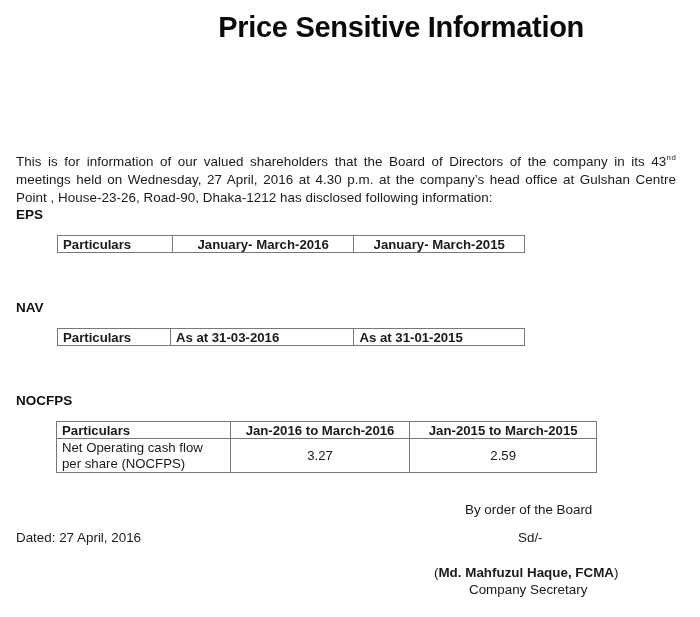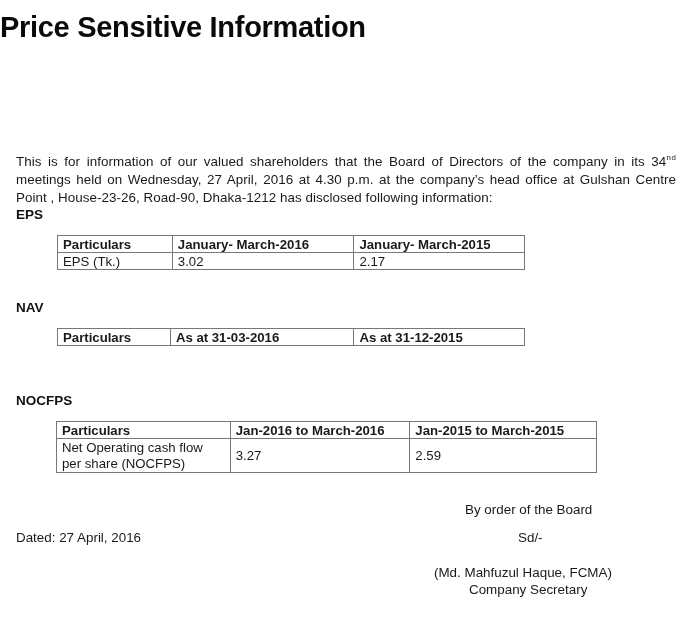--- a/index.html
+++ b/index.html
@@ -1,75 +1,70 @@
 <!DOCTYPE html>
 <html><head>
   <meta charset="utf-8">
   <style>
     * { box-sizing: border-box; margin: 0; padding: 0; }
     html, body { width: 700px; height: 617px; background: #ffffff; overflow: hidden; }
     body { position: relative; font-family: "Liberation Sans", sans-serif; color: #111111; }
     .title {
-      position: absolute; left: 0; top: 11px; width: 584px; text-align: left;
+      position: absolute; left: 0; top: 11px; width: 584px; text-align: right;
       font-size: 29px; font-weight: bold; letter-spacing: -0.3px; color: #0a0a0a;
     }
     .intro {
       position: absolute; left: 16px; top: 153px; width: 660px;
       font-size: 13.4px; line-height: 18px; text-align: justify; text-align-last: left;
       color: #1a1a1a; letter-spacing: 0.05px;
     }
     .intro sup { font-size: 8px; vertical-align: 6px; line-height: 0; font-family: Liberation Mono, monospace; }
     .section-label { position: absolute; left: 16px; font-size: 13.5px; font-weight: bold; color: #111; }
     table.tbl { position: absolute; border-collapse: collapse; font-size: 13.2px; color: #1a1a1a; }
     table.tbl td { border: 1.3px solid #777; padding: 0 5px; height: 17px; line-height: 15px; }
     table.tbl td.h { font-weight: bold; }
-    table.tbl td.c { }
+    table.tbl td.c { text-align: center; }
     .plain { position: absolute; font-size: 13.4px; color: #1a1a1a; }
-    .bold { font-weight: normal; }
+    .bold { font-weight: bold; }
   </style>
 </head>
 <body>
 
 <div class="title">Price Sensitive Information</div>
 
-<p class="intro"><span>This is for information of our valued shareholders that the Board of Directors of the company in its 34</span><sup>nd</sup><span> meetings held on Wednesday, 27 April, 2016 at 4.30 p.m. at the company’s head office at Gulshan Centre Point , House-23-26, Road-90, Dhaka-1212 has disclosed following information:</span></p>
+<p class="intro"><span>This is for information of our valued shareholders that the Board of Directors of the company in its 43</span><sup>nd</sup><span> meetings held on Wednesday, 27 April, 2016 at 4.30 p.m. at the company’s head office at Gulshan Centre Point , House-23-26, Road-90, Dhaka-1212 has disclosed following information:</span></p>
 
 <div class="section-label" style="top:207px;">EPS</div>
 <table class="tbl" style="left:57px; top:235px; width:468px;">
   <colgroup>
       <col style="width:115px">
       <col style="width:182px">
       <col style="width:171px">
     </colgroup>
   <tbody>
       <tr>
     <td class="h">Particulars</td>
     <td class="h c">January- March-2016</td>
     <td class="h c">January- March-2015</td>
-  </tr>
-  <tr>
-    <td>EPS (Tk.)</td>
-    <td class="c">3.02</td>
-    <td class="c">2.17</td>
   </tr>
 </tbody>
   </table>
 
 <div class="section-label" style="top:300px;">NAV</div>
 <table class="tbl" style="left:57px; top:328px; width:468px;">
   <colgroup>
       <col style="width:113px">
       <col style="width:184px">
       <col style="width:171px">
     </colgroup>
   <tbody>
       <tr>
     <td class="h">Particulars</td>
     <td class="h">As at 31-03-2016</td>
-    <td class="h">As at 31-12-2015</td>
+    <td class="h">As at 31-01-2015</td>
   </tr>
 </tbody>
   </table>
 
 <div class="section-label" style="top:393px;">NOCFPS</div>
 <table class="tbl" style="left:56px; top:421px; width:541px;">
   <colgroup>
       <col style="width:174px">
       <col style="width:180px">
       <col style="width:187px">

